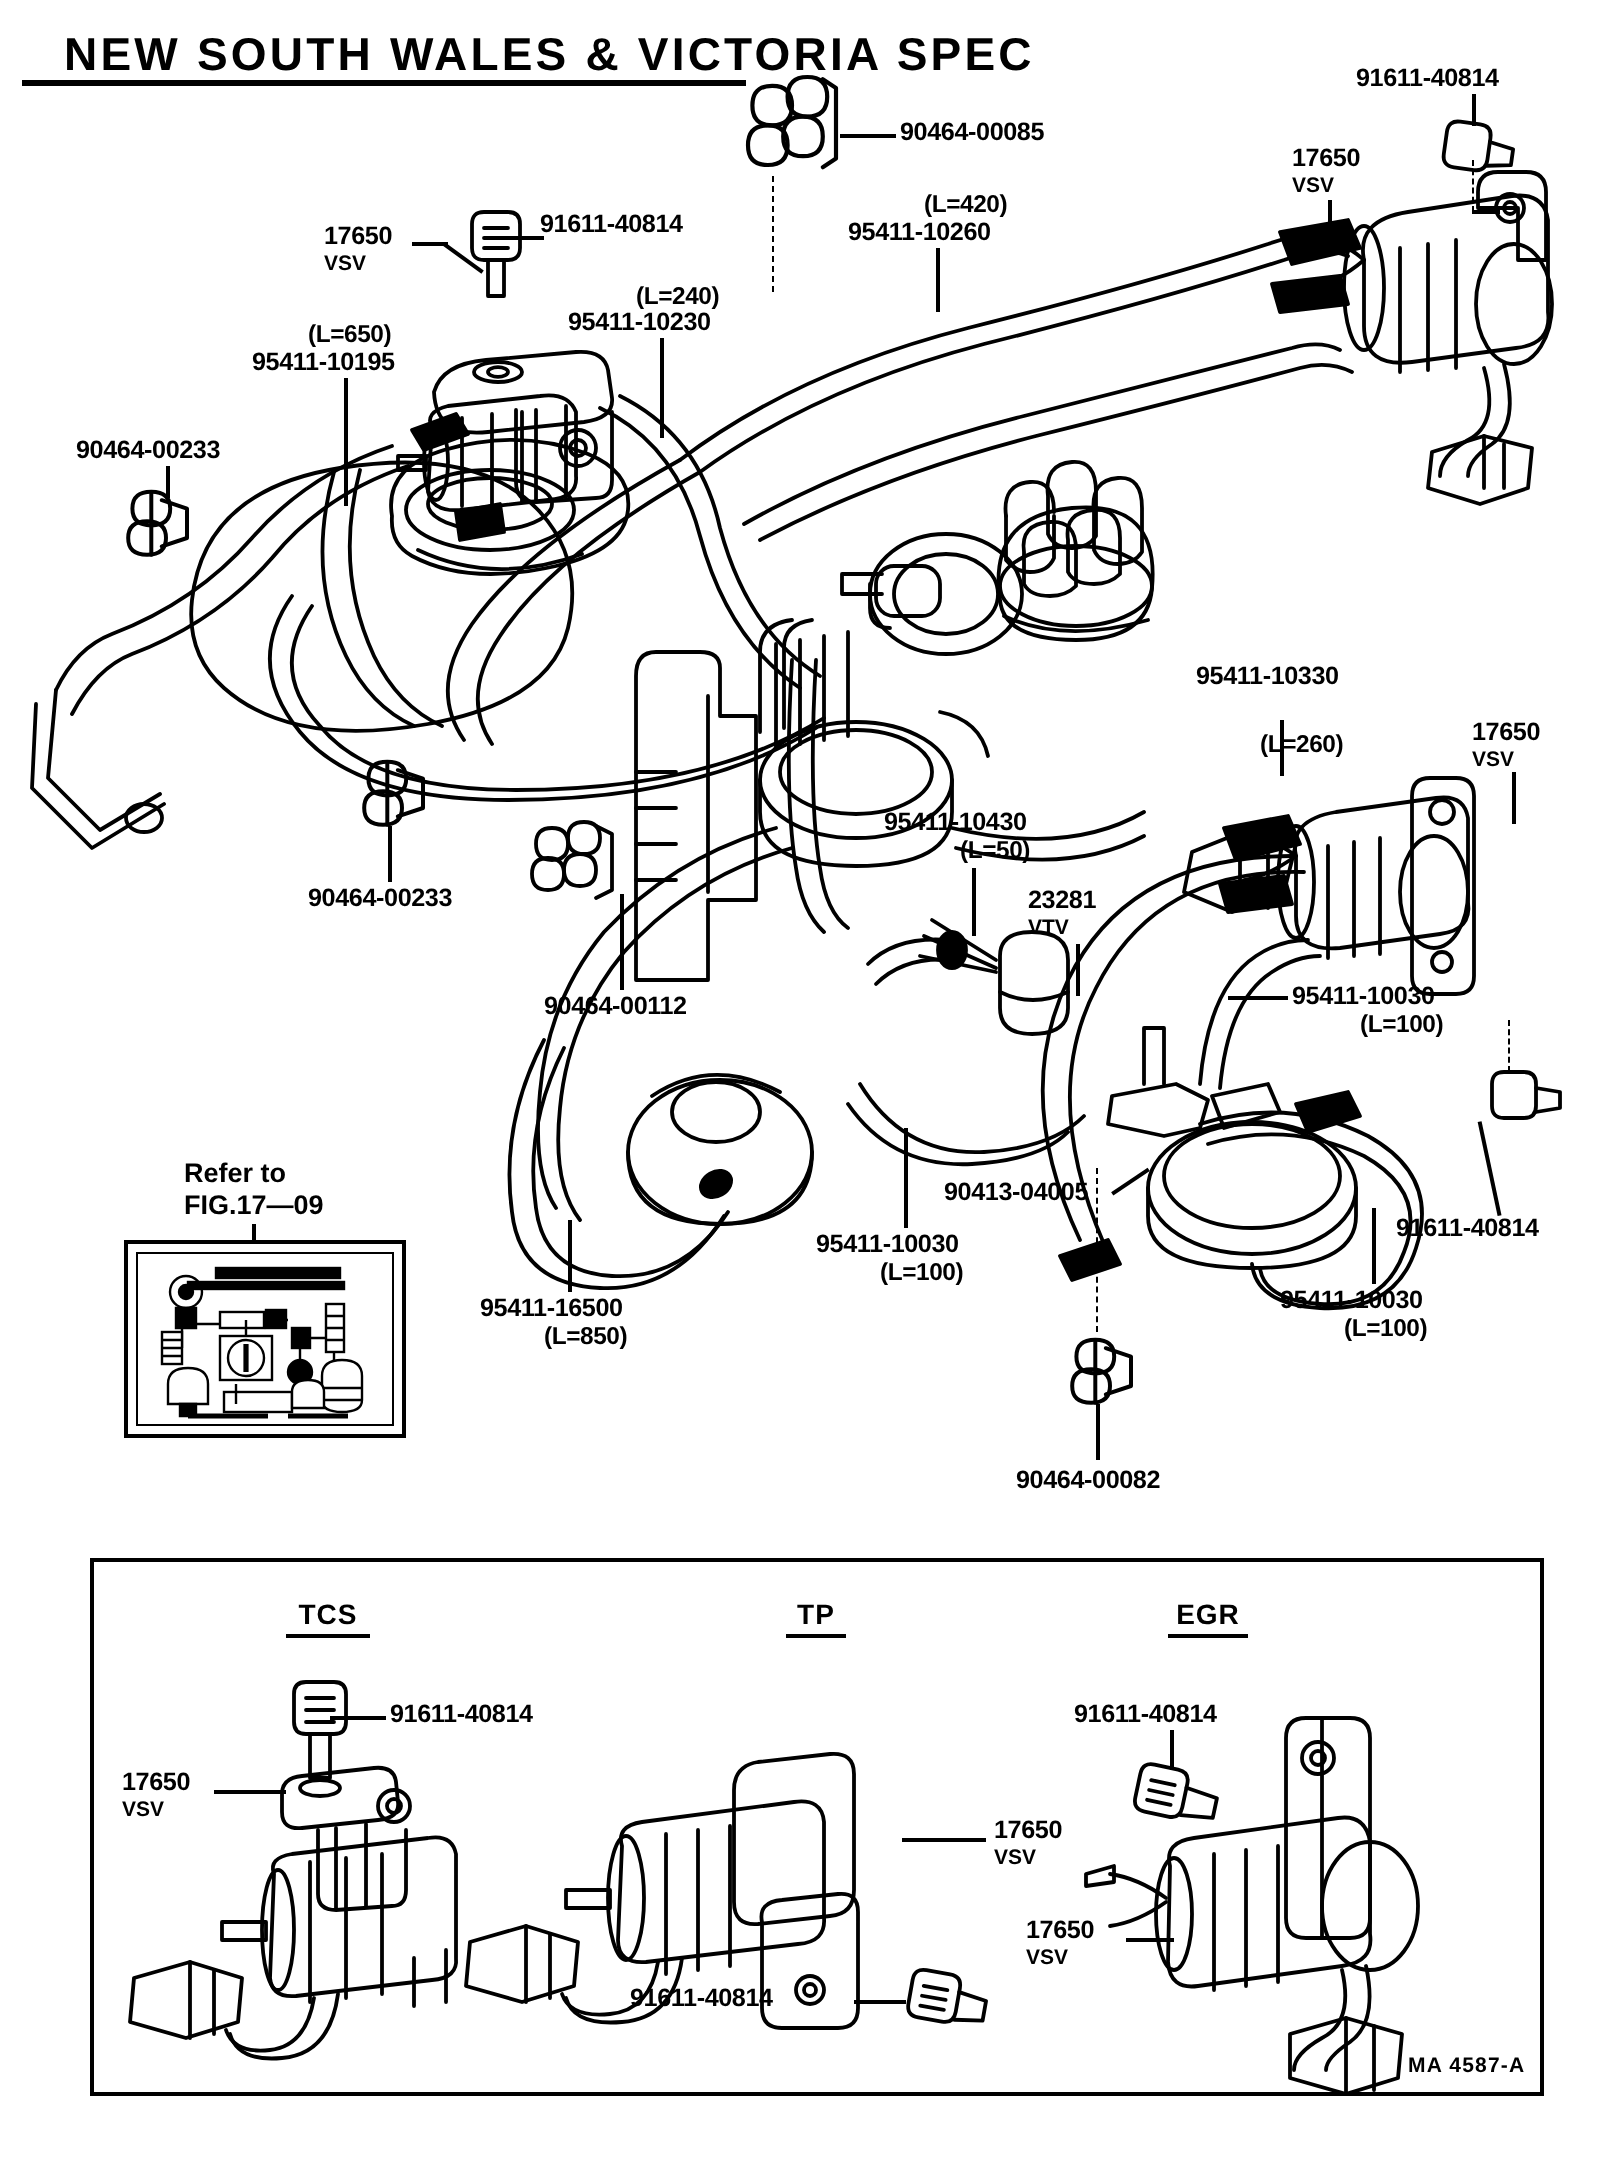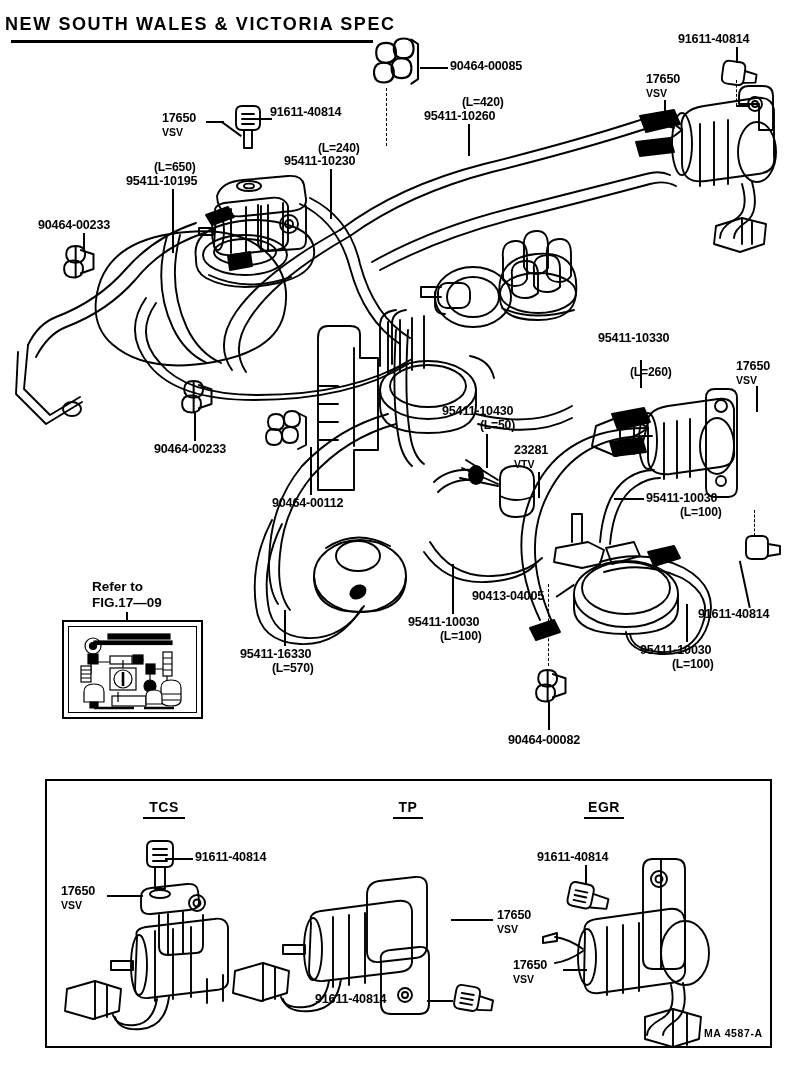--- a/index.html
+++ b/index.html
@@ -6,22 +6,22 @@
   body{
     width:800px;height:1086px;position:relative;overflow:hidden;
     font-family:"Liberation Sans", sans-serif;
     color:#000;
     -webkit-font-smoothing:none;
   }
   .page{position:absolute;inset:0;}
 
   
   #title{
-    position:absolute;left:5px;top:14px;
-    font-size:18px;font-weight:bold;letter-spacing:1.6px;
+    position:absolute;left:32px;top:14px;
+    font-size:23px;font-weight:bold;letter-spacing:1.6px;
     white-space:nowrap;
   }
   #title-rule{
     position:absolute;left:11px;top:40px;width:362px;height:3px;background:#000;
   }
 
   
   .lbl{
     position:absolute;font-size:12.6px;font-weight:bold;letter-spacing:-0.2px;
     white-space:nowrap;line-height:13.5px;
@@ -363,22 +363,22 @@
   <div class="ln h" style="left:614px;top:498px;width:30px"></div>
 
   <div class="lbl" style="left:698px;top:608px">91611-40814</div>
   <div class="dash" style="left:754px;top:510px;height:26px"></div>
   <div class="ln" style="left:740px;top:560px;width:48px;height:1.6px;transform:rotate(78deg);transform-origin:left center"></div>
 
   <div class="lbl" style="left:640px;top:644px">95411-10030</div>
   <div class="lbl len" style="left:672px;top:658px">(L=100)</div>
   <div class="ln v" style="left:686px;top:604px;height:38px"></div>
 
-  <div class="lbl" style="left:240px;top:648px">95411-16330</div>
-  <div class="lbl len" style="left:272px;top:662px">(L=570)</div>
+  <div class="lbl" style="left:240px;top:648px">95411-16500</div>
+  <div class="lbl len" style="left:272px;top:662px">(L=850)</div>
   <div class="ln v" style="left:284px;top:610px;height:36px"></div>
 
   <div class="lbl" style="left:408px;top:616px">95411-10030</div>
   <div class="lbl len" style="left:440px;top:630px">(L=100)</div>
   <div class="ln v" style="left:452px;top:564px;height:50px"></div>
 
   <div class="lbl" style="left:472px;top:590px">90413-04005</div>
   <div class="ln" style="left:556px;top:596px;width:22px;height:1.6px;transform:rotate(-34deg);transform-origin:left center"></div>
 
   <div class="lbl" style="left:508px;top:734px">90464-00082</div>

